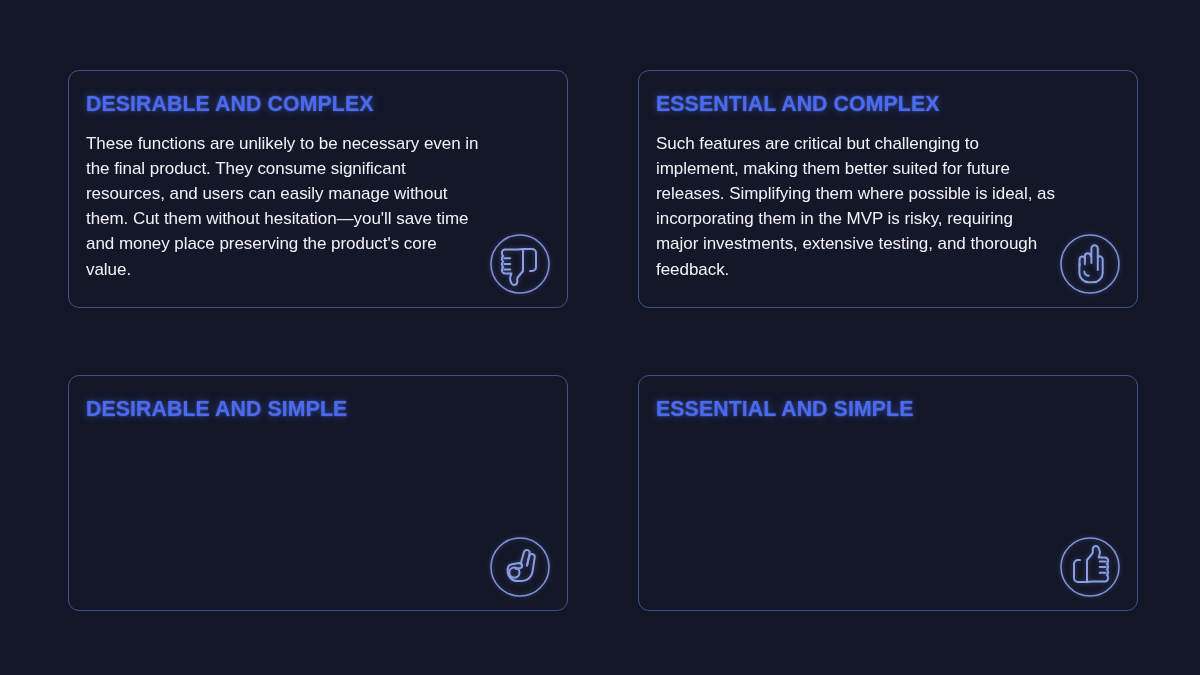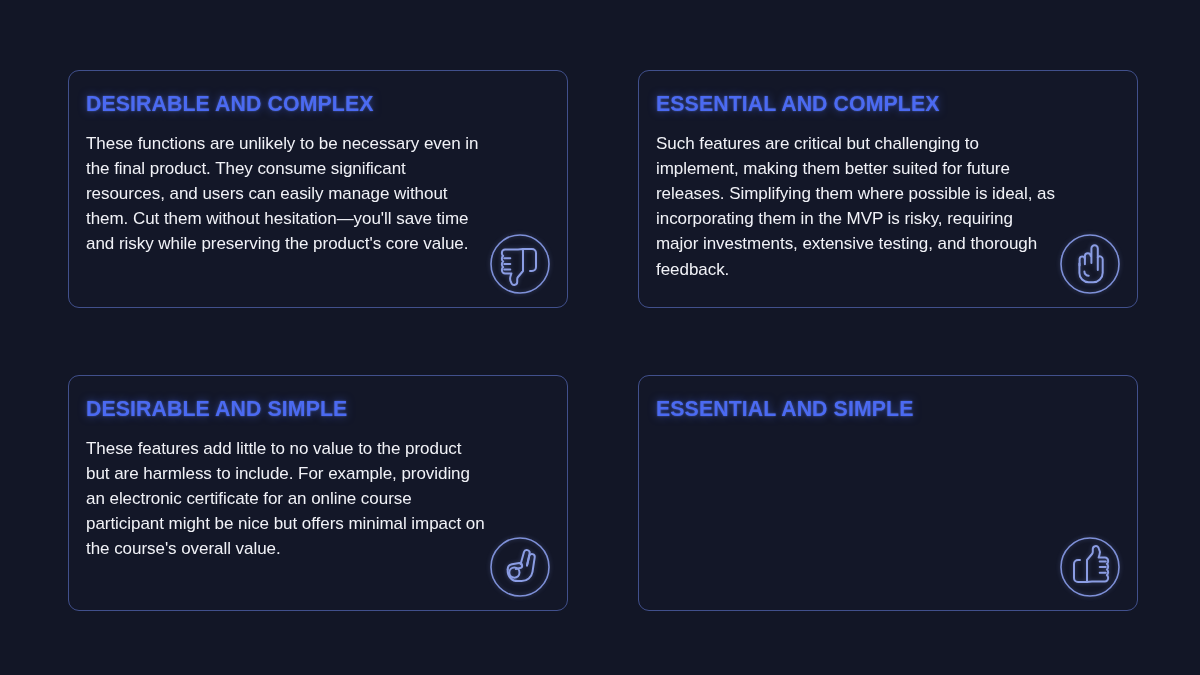--- a/index.html
+++ b/index.html
@@ -84,21 +84,21 @@
     stroke-width: 1.6;
   }
 </style>
 </head>
 <body>
 
 <div class="grid">
 
   <div class="card">
     <h2 class="card-title">DESIRABLE AND COMPLEX</h2>
-    <p class="card-body">These functions are unlikely to be necessary even in the final product. They consume significant resources, and users can easily manage without them. Cut them without hesitation—you'll save time and risky while preserving the product's core value.</p>
+    <p class="card-body">These functions are unlikely to be necessary even in the final product. They consume significant resources, and users can easily manage without them. Cut them without hesitation—you'll save time and money place preserving the product's core value.</p>
     <span class="card-icon">
       <svg viewBox="0 0 62 62">
         <circle class="icon-ring" cx="31" cy="31" r="29"></circle>
         <path class="icon-stroke" d="M34 16 h9 a4 4 0 0 1 4 4 v14 a4 4 0 0 1 -4 4 h-2"></path>
         <path class="icon-stroke" d="M34 16 v22 l-5 6 a3.5 3.5 0 0 0 -0.8 2.3 v2.6 a3 3 0 0 1 -5.6 1.5 l-0.4 -0.8 a8 8 0 0 1 -0.7 -6.4 l0.9 -2.8 h-6.3 a3.2 3.2 0 0 1 -3.2 -3.2 v-0.6 a3.2 3.2 0 0 1 1.2 -2.5 a3.2 3.2 0 0 1 -1.2 -2.5 v-0.6 a3.2 3.2 0 0 1 1.2 -2.5 a3.2 3.2 0 0 1 -1.2 -2.5 v-0.6 a3.2 3.2 0 0 1 1.2 -2.5 a3.2 3.2 0 0 1 -1.2 -2.5 v-0.6 a3.2 3.2 0 0 1 3.2 -3.2 h12.9 z"></path>
         <path class="icon-stroke" d="M15.2 25.3 h6.1 M15.2 30.9 h6.1 M15.2 36.5 h6.1"></path>
       </svg>
     </span>
   </div>
 
@@ -112,21 +112,20 @@
         <path class="icon-stroke" d="M25.9 31.2 v-8.1 a2.9 2.9 0 0 1 5.8 0"></path>
         <path class="icon-stroke" d="M20.6 32.4 v-6.6 a2.7 2.7 0 0 1 5.3 0"></path>
         <path class="icon-stroke" d="M38.8 24.2 a2.9 2.9 0 0 1 4.9 2.1 v13.4 a9.6 9.6 0 0 1 -9.6 9.6 h-4.4 a9.3 9.3 0 0 1 -9.3 -9.3 v-9.6"></path>
         <path class="icon-stroke" d="M25.4 38.4 a4.3 4.3 0 0 0 4.3 4.3"></path>
       </svg>
     </span>
   </div>
 
   <div class="card">
     <h2 class="card-title">DESIRABLE AND SIMPLE</h2>
-    <p class="card-body">These features add little to no value to the product but are harmless to include. For example, providing an electronic certificate for an online course participant might be nice but offers minimal impact on the course's overall value.</p>
     <span class="card-icon">
       <svg viewBox="0 0 62 62">
         <circle class="icon-ring" cx="31" cy="31" r="29"></circle>
         <path class="icon-stroke" d="M31.6 28.2 l3.4 -12.1 a2.9 2.9 0 0 1 5.6 1.5 l-2.6 11.9"></path>
         <path class="icon-stroke" d="M38 29.5 l2.3 -9.6 a2.8 2.8 0 0 1 5.4 1.4 l-2.2 14.6 a11 11 0 0 1 -10.8 9.2 h-4.3"></path>
         <path class="icon-stroke" d="M28.6 45.1 a9.9 9.9 0 0 1 -9.9 -9.9 v-1.9"></path>
         <path class="icon-stroke" d="M18.7 33.3 a5.1 5.1 0 0 1 4.2 -5 l7.4 -1.3 a2.6 2.6 0 0 1 0.9 5.1 l-4.4 0.9"></path>
         <circle class="icon-stroke" cx="25.4" cy="36.6" r="5.1"></circle>
       </svg>
     </span>

